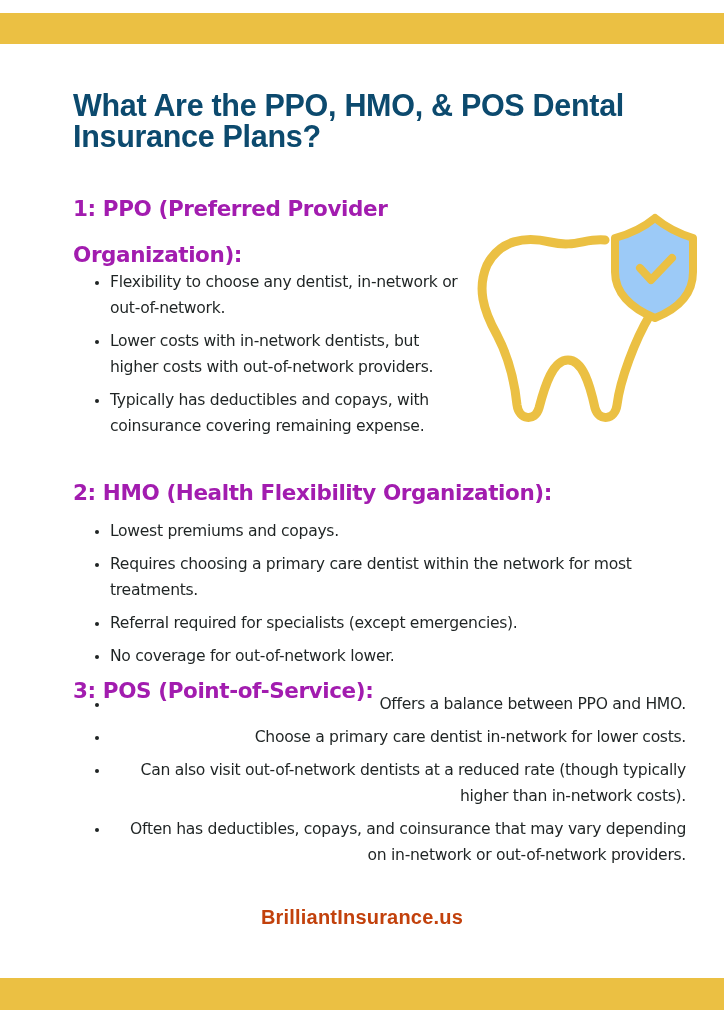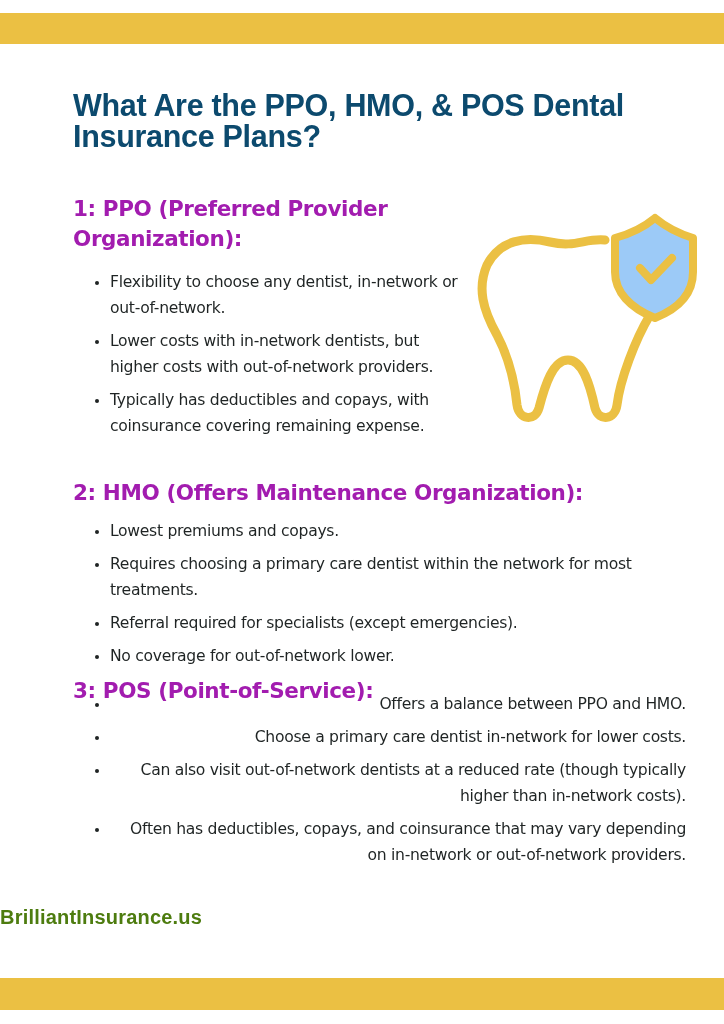--- a/index.html
+++ b/index.html
@@ -12,46 +12,46 @@
            font-family: "Liberation Sans", sans-serif; font-weight: 900; font-size: 30.5px;
            line-height: 31px; color: #0c4a6e; letter-spacing: -0.3px; margin: 0; }
   .sec-h { position: absolute; left: 73px; font-family: "DejaVu Sans", sans-serif;
            font-weight: bold; font-size: 21.5px; color: #a21caf; margin: 0; letter-spacing: -0.4px; }
   ul.bul { position: absolute; left: 82px; margin: 0; padding: 0 0 0 21px;
            font-family: "DejaVu Sans", sans-serif; font-size: 15.6px; line-height: 26px;
            color: #1f2424; letter-spacing: -0.3px; }
   ul.bul li { margin: 7px; padding: 0; }
   ul.bul li::marker { font-size: 13px; }
   .tooth { position: absolute; left: 475px; top: 210px; width: 225px; height: 220px; }
-  .footer { position: absolute; left: 0; width: 724px; top: 906px; text-align: left;
+  .footer { position: absolute; left: 0; width: 724px; top: 906px; text-align: center;
             font-family: "Liberation Sans", sans-serif; font-weight: 900; font-size: 20px;
-            color: #4d7c0f; letter-spacing: 0.2px; }
+            color: #c2410c; letter-spacing: 0.2px; }
 </style>
 </head>
 <body>
 
 <div class="bar top"></div>
 
 <h1 class="title">What Are the PPO, HMO, &amp; POS Dental Insurance Plans?</h1>
 
 <div class="sec-h" style="top:196px;">1: PPO (Preferred Provider</div>
-<div class="sec-h" style="top:226px;">Organization):</div>
+<div class="sec-h" style="top:242px;">Organization):</div>
 <ul class="bul" style="top:262px; width:375px;">
   <li>Flexibility to choose any dentist, in-network or out-of-network.</li>
   <li>Lower costs with in-network dentists, but higher costs with out-of-network providers.</li>
   <li>Typically has deductibles and copays, with coinsurance covering remaining expense.</li>
 </ul>
 
 <svg class="tooth" viewBox="0 0 225 220">
   <path d="M 130 30 C 110 28, 100 38, 75 32 C 50 26, 25 30, 12 55 C 2 78, 8 100, 22 125 C 35 150, 40 175, 42 195 C 44 210, 60 212, 64 198 C 70 175, 78 150, 93 150 C 108 150, 115 175, 120 198 C 124 212, 140 210, 142 195 C 145 170, 160 130, 175 105" fill="none" stroke="#ebc043" stroke-width="9" stroke-linecap="round" stroke-linejoin="round"></path>
   <path d="M 180 8 C 168 18, 155 24, 140 28 L 140 62 C 140 82, 155 98, 180 108 C 205 98, 218 82, 218 62 L 218 28 C 205 24, 192 18, 180 8 Z" fill="#9ccaf7" stroke="#ebc043" stroke-width="8" stroke-linejoin="round"></path>
   <path d="M 165 58 L 176 70 L 197 48" fill="none" stroke="#ebc043" stroke-width="8" stroke-linecap="round" stroke-linejoin="round"></path>
 </svg>
 
-<div class="sec-h" style="top:480px;">2: HMO (Offers Maintenance Organization):</div>
+<div class="sec-h" style="top:480px;">2: HMO (Health Flexibility Organization):</div>
 <ul class="bul" style="top:511px; width:590px;">
   <li>Lowest premiums and copays.</li>
   <li>Requires choosing a primary care dentist within the network for most treatments.</li>
   <li>Referral required for specialists (except emergencies).</li>
   <li>No coverage for out-of-network lower.</li>
 </ul>
 
 <div class="sec-h" style="top:678px;">3: POS (Point-of-Service):</div>
 <ul class="bul" style="top:684px; width:590px;text-align:right;">
   <li>Offers a balance between PPO and HMO.</li>

